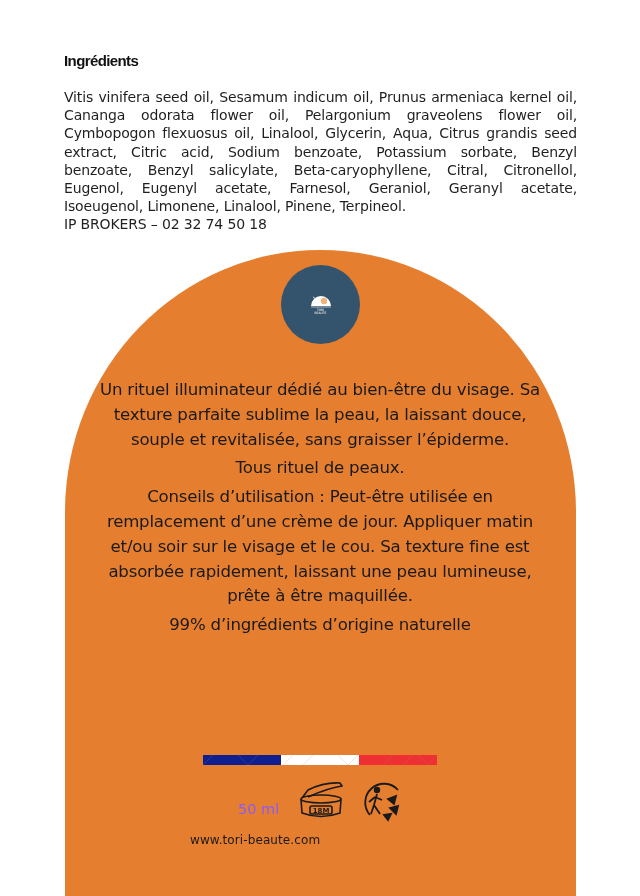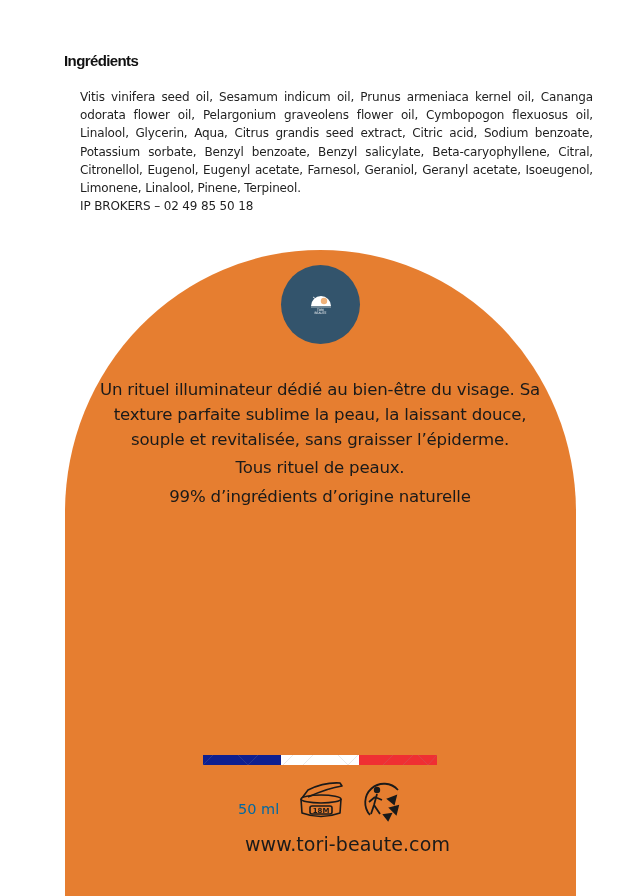--- a/index.html
+++ b/index.html
@@ -20,24 +20,24 @@
       left: 64px;
       top: 52px;
       font-family: Liberation Sans, sans-serif;
       font-weight: bold;
       font-size: 15px;
       letter-spacing: -0.6px;
       color: #111;
     }
     .ingredients-text {
       position: absolute;
-      left: 80px;
+      left: 64px;
       top: 88px;
       width: 513px;
-      font-size: 12px;
+      font-size: 14px;
       line-height: 18.2px;
       text-align: justify;
       color: #1f1f1f;
       letter-spacing: -0.15px;
     }
     .ingredients-text p {
       margin: 0;
     }
     .ingredients-text .left {
       text-align: left;
@@ -104,72 +104,73 @@
     .flag-overlay {
       position: absolute;
       left: 0;
       top: 0;
     }
     .volume {
       position: absolute;
       left: 238px;
       top: 801px;
       font-size: 14.5px;
-      color: #0369a1;
+      color: #8b5cf6;
       text-align: center;
     }
     .pao-icon {
       position: absolute;
       left: 296px;
       top: 780px;
     }
     .triman-icon {
       position: absolute;
       left: 360px;
       top: 778px;
     }
     .website {
       position: absolute;
       left: 190px;
       top: 833px;
       width: 260px;
-      text-align: right;
-      font-size: 19px;
+      text-align: left;
+      font-size: 12px;
       color: #1a1a1a;
       letter-spacing: 0.1px;
     }
   </style>
 </head>
 <body>
 
 <div class="ingredients-title">Ingrédients</div>
 
 <div class="ingredients-text">
   <p>Vitis vinifera seed oil, Sesamum indicum oil, Prunus armeniaca kernel oil, Cananga odorata flower oil, Pelargonium graveolens flower oil, Cymbopogon flexuosus oil, Linalool, Glycerin, Aqua, Citrus grandis seed extract, Citric acid, Sodium benzoate, Potassium sorbate, Benzyl benzoate, Benzyl salicylate, Beta-caryophyllene, Citral, Citronellol, Eugenol, Eugenyl acetate, Farnesol, Geraniol, Geranyl acetate, Isoeugenol, Limonene, Linalool, Pinene, Terpineol.</p>
-  <p class="left">IP BROKERS – 02 49 85 50 18</p>
+  <p class="left">IP BROKERS – 02 32 74 50 18</p>
 </div>
 
 <div class="arch"></div>
 
 <div class="logo">
   <svg width="24" height="14" viewBox="0 0 24 14">
     <path d="M2 12 A10 10 0 0 1 22 12 Z" fill="#ffffff"></path>
     <circle cx="15" cy="7" r="3.2" fill="#f0b27a"></circle>
     <line x1="4" y1="3" x2="7" y2="5" stroke="#ffffff" stroke-width="0.8"></line>
     <line x1="2" y1="13" x2="22" y2="13" stroke="#ffffff" stroke-width="0.6"></line>
   </svg>
   <div class="logo-text">
     <div>TORI</div>
     <div>BEAUTE</div>
   </div>
 </div>
 
 <div class="description">
   <p>Un rituel illuminateur dédié au bien-être du visage. Sa texture parfaite sublime la peau, la laissant douce, souple et revitalisée, sans graisser l’épiderme.</p>
   <p>Tous rituel de peaux.</p>
+  <p>Conseils d’utilisation : Peut-être utilisée en remplacement d’une crème de jour. Appliquer matin et/ou soir sur le visage et le cou. Sa texture fine est absorbée rapidement, laissant une peau lumineuse, prête à être maquillée.</p>
   <p>99% d’ingrédients d’origine naturelle</p>
 </div>
 
 <div class="flag">
   <div style="background:#0f1f8f"></div>
   <div style="background:#ffffff"></div>
   <div style="background:#ef2f33"></div>
   <svg class="flag-overlay" width="234" height="10" viewBox="0 0 234 10">
     <g stroke="rgba(150,150,150,0.35)" stroke-width="0.6" fill="none">
       <path d="M0 10 L10 0 M35 0 L45 10 L55 0 M80 10 L90 0"></path>

